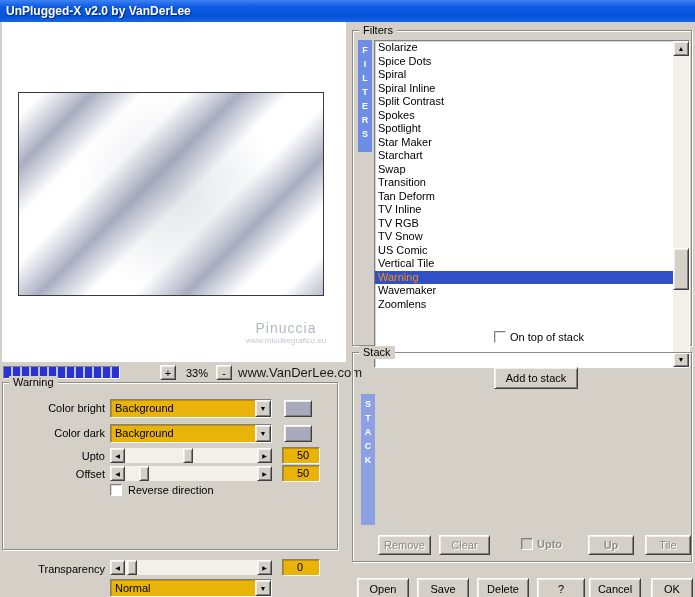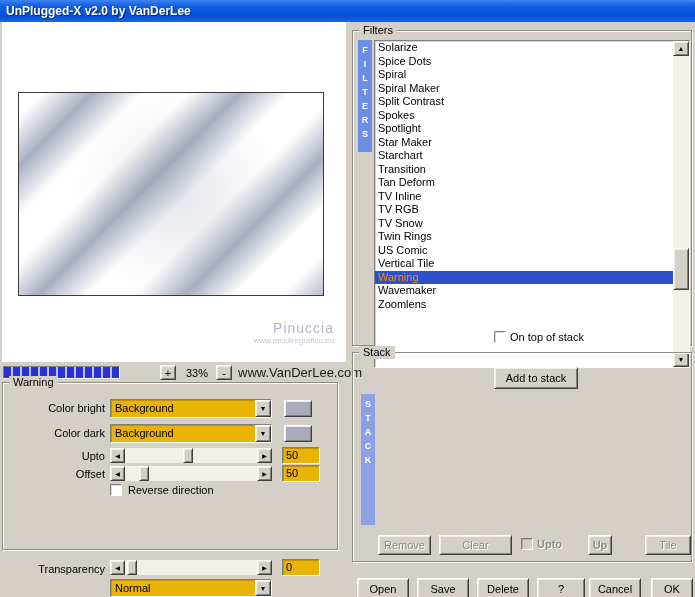--- a/index.html
+++ b/index.html
@@ -40,21 +40,21 @@
   .btn { display: flex; align-items: center; justify-content: center; cursor: default; white-space: nowrap; }
   .disabled { color: #8d8d84; text-shadow: 1px 1px 0 #ffffff; }
   .g6 { font-size: 6px; line-height: 1; } .g7 { font-size: 7px; line-height: 1; }
   .whitepanel { background: #ffffff; }
   .preview {
     border: 1px solid #3a3a3a;
     background:
       radial-gradient(circle at 52% 50%, rgba(120,126,150,0.20) 0%, rgba(120,126,150,0) 55%),
       repeating-linear-gradient(135deg, #ffffff 0px, #ffffff 16px, #c2c6d4 42px, #a8adc0 52px, #c2c6d4 62px, #ffffff 88px, #ffffff 104px);
   }
-  .watermark { text-align: right; color: #b4b6c8; }
+  .watermark { text-align: center; color: #b4b6c8; }
   .watermark .wm1 { font-size: 14px; letter-spacing: 1px; }
   .watermark .wm2 { font-size: 8px; color: #c4c6d4; }
   .segbar {
     background: repeating-linear-gradient(90deg, #2b32d4 0px, #2b32d4 7px, #bcc2e0 7px, #bcc2e0 9px);
     border: 1px solid; border-color: #808080 #ffffff #ffffff #808080;
   }
   .label-right { text-align: right; }
   .combo { display: flex; align-items: stretch; padding: 0; }
   .combo-text { flex: 1; padding: 2px 0 0 4px; overflow: hidden; white-space: nowrap; }
   .combo-btn { width: 16px; }
@@ -75,21 +75,21 @@
   .checkbox.graybox { background: #d4d0c8; }
   .listbox { background: #fff; position: relative; overflow: hidden; }
   .list-items { margin-right: 16px; }
   .list-item { height: 13.5px; line-height: 13.5px; padding-left: 3px; white-space: nowrap; }
   .list-item.selected { color: #ff8c00; }
   .vstrip {
     display: flex; justify-content: center; padding-top: 5px;
     color: #ffffff; font-weight: bold; font-size: 9px;
   }
   .vstrip .vtext { writing-mode: vertical-rl; text-orientation: upright; letter-spacing: 4px; }
-  .vbox { padding-left: 3px; line-height: 15px; }
+  .vbox { padding-left: 14px; line-height: 15px; }
 </style>
 </head>
 <body>
 
 <div class="window">
 
   <div class="titlebar">
     <span class="title">UnPlugged-X v2.0 by VanDerLee</span>
   </div>
 
@@ -184,32 +184,32 @@
     <span class="legend">Filters</span>
   </div>
   <div class="abs vstrip" style="left: 358px; top: 40px; width: 14px; height: 112px; background-color: rgb(110, 142, 230);">
     <span class="vtext">FILTERS</span>
   </div>
   <div class="abs listbox sunken" style="left:374px;top:40px;width:316px;height:328px;">
     <div class="list-items">
       <div class="list-item">Solarize</div>
       <div class="list-item">Spice Dots</div>
       <div class="list-item">Spiral</div>
-      <div class="list-item">Spiral Maker</div>
+      <div class="list-item">Spiral Inline</div>
       <div class="list-item">Split Contrast</div>
       <div class="list-item">Spokes</div>
       <div class="list-item">Spotlight</div>
       <div class="list-item">Star Maker</div>
       <div class="list-item">Starchart</div>
+      <div class="list-item">Swap</div>
       <div class="list-item">Transition</div>
       <div class="list-item">Tan Deform</div>
       <div class="list-item">TV Inline</div>
       <div class="list-item">TV RGB</div>
       <div class="list-item">TV Snow</div>
-      <div class="list-item">Twin Rings</div>
       <div class="list-item">US Comic</div>
       <div class="list-item">Vertical Tile</div>
       <div class="list-item selected" style="background-color: rgb(48, 80, 200);">Warning</div>
       <div class="list-item">Wavemaker</div>
       <div class="list-item">Zoomlens</div>
     </div>
     <div class="vscroll">
       <div class="sbtn raised btn">
           <span class="g7">▲</span>
         </div>
@@ -227,24 +227,24 @@
   <div class="abs groupbox" style="left:352px;top:352px;width:340px;height:210px;">
     <span class="legend">Stack</span>
   </div>
   <div class="abs raised btn" style="left:494px;top:367px;width:84px;height:22px;">Add to stack</div>
   <div class="abs vstrip" style="left: 361px; top: 394px; width: 14px; height: 131px; background-color: rgb(139, 161, 228);">
     <span class="vtext">STACK</span>
   </div>
   <div class="abs" style="left:377px;top:394px;width:313px;height:131px;"></div>
 
   <div class="abs raised btn disabled" style="left:378px;top:535px;width:53px;height:20px;">Remove</div>
-  <div class="abs raised btn disabled" style="left:439px;top:535px;width:73px;height:20px;">Clear</div>
+  <div class="abs raised btn disabled" style="left:439px;top:535px;width:51px;height:20px;">Clear</div>
   <span class="abs checkbox graybox" style="left:521px;top:538px;"></span>
   <span class="abs disabled" style="left:537px;top:538px;font-weight:bold;">Upto</span>
-  <div class="abs raised btn disabled" style="left:588px;top:535px;width:24px;height:20px;font-weight:bold;">Up</div>
+  <div class="abs raised btn disabled" style="left:588px;top:535px;width:46px;height:20px;font-weight:bold;">Up</div>
   <div class="abs raised btn disabled" style="left:645px;top:535px;width:46px;height:20px;">Tile</div>
 
   <div class="abs raised btn" style="left:357px;top:578px;width:52px;height:22px;">Open</div>
   <div class="abs raised btn" style="left:417px;top:578px;width:52px;height:22px;">Save</div>
   <div class="abs raised btn" style="left:477px;top:578px;width:52px;height:22px;">Delete</div>
   <div class="abs raised btn" style="left:537px;top:578px;width:48px;height:22px;">?</div>
   <div class="abs raised btn" style="left:589px;top:578px;width:52px;height:22px;">Cancel</div>
   <div class="abs raised btn" style="left:651px;top:578px;width:42px;height:22px;">OK</div>
 
 </div>

